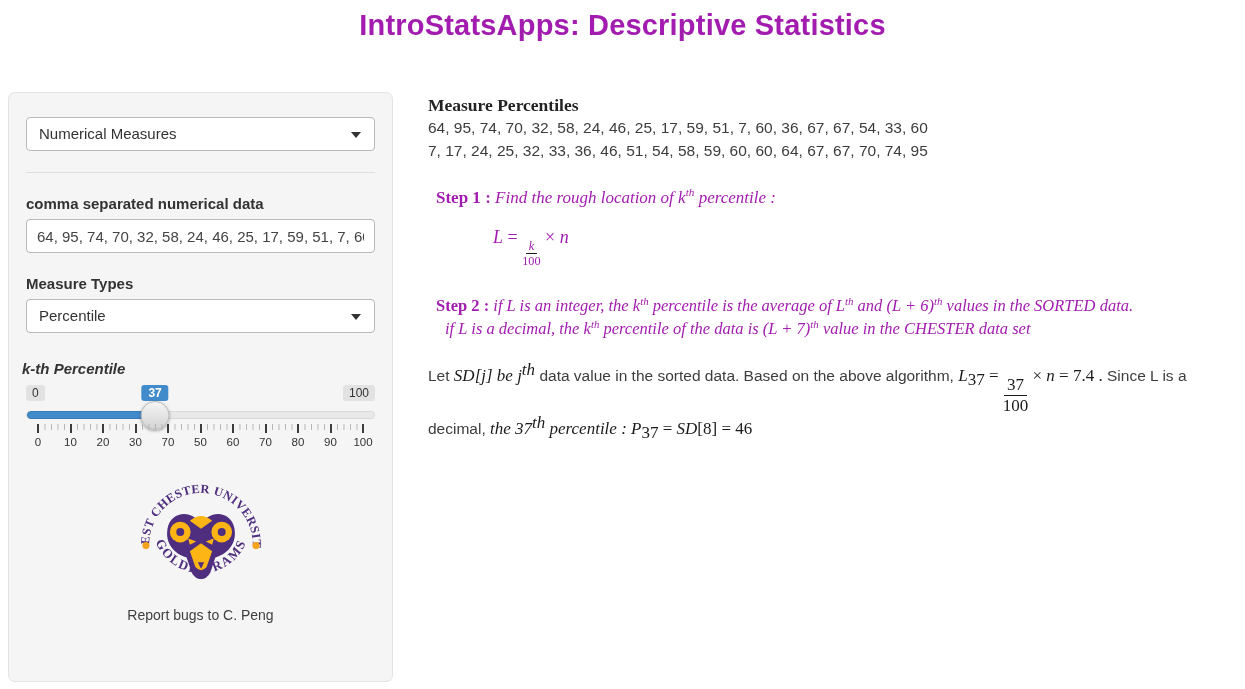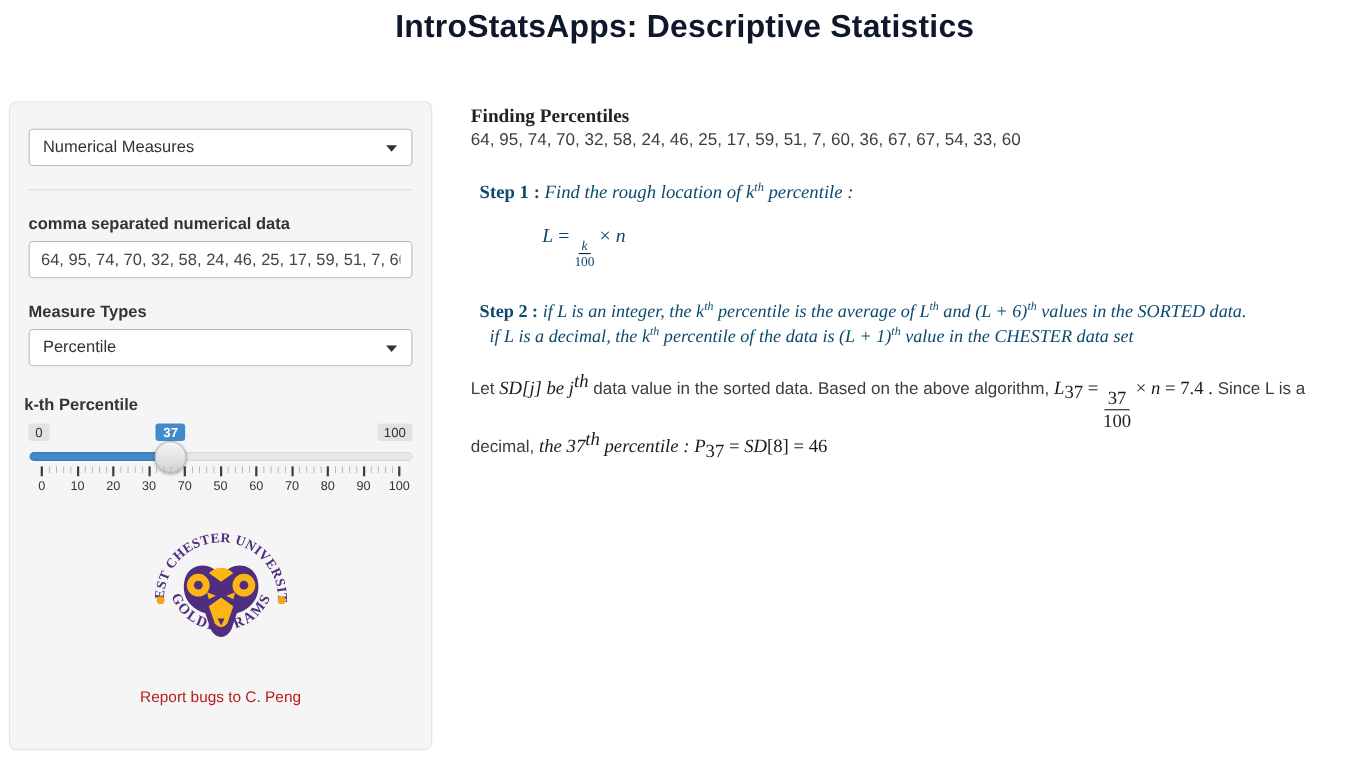--- a/index.html
+++ b/index.html
@@ -2,21 +2,21 @@
 <html><head>
 <meta charset="utf-8">
 <style>
   * { box-sizing: border-box; margin: 0; padding: 0; }
   html, body { width: 1245px; height: 689px; background: #ffffff; overflow: hidden;
     font-family: "Liberation Sans", sans-serif; }
 
   
   .app-title {
     text-align: center; margin-top: 9px;
-    font-size: 29px; font-weight: 600; color: #0f172a;
+    font-size: 29px; font-weight: 600; color: #a21caf;
     letter-spacing: 0.2px;
   }
 
   
   .sidebar {
     position: absolute; left: 8px; top: 92px; width: 385px; height: 590px;
     background: #f5f5f5; border: 1px solid #e3e3e3; border-radius: 7px;
     padding: 24px 17px 10px 17px;
   }
   .ctrl-label { font-weight: bold; font-size: 15px; color: #333; margin-bottom: 7px; }
@@ -31,21 +31,21 @@
     border-left: 5.5px solid transparent; border-right: 5.5px solid transparent;
     border-top: 6.5px solid #333;
   }
   .divider { border: none; border-top: 1px solid #dedede; margin: 21px 0 22px 0; }
   .text-input {
     height: 34px; width: 100%; background: #fff; border: 1px solid #b9b9b9;
     border-radius: 4px; padding: 0 10px; font-size: 15px; color: #444;
     font-family: "Liberation Sans", sans-serif; white-space: nowrap; overflow: hidden;
   }
   .gap-md { margin-top: 22px; }
-  .gap-lg { margin-top: 27px; }
+  .gap-lg { margin-top: 27px; font-style: italic; }
 
   
   .slider { position: relative; margin-top: 8px; height: 72px; }
   .badge-row { position: relative; height: 20px; }
   .mm-badge {
     position: absolute; top: 0; background: #e2e2e2; color: #333;
     font-size: 12px; padding: 1px 6px; border-radius: 3px;
   }
   .mm-badge.min { left: 0; }
   .mm-badge.max { right: 0; }
@@ -73,31 +73,31 @@
     background-image: linear-gradient(to right, #b3b3b3 1px, transparent 1px);
     background-size: 2% 6px; background-repeat: repeat-x;
   }
   .major-tick { position: absolute; top: 0; width: 2px; height: 9px; background: #3c3c3c;
     transform: translateX(-50%); }
   .tick-label { position: absolute; top: 12px; transform: translateX(-50%);
     font-size: 11.5px; color: #333; }
 
   
   .logo-wrap { text-align: center; margin-top: 16px; }
-  .report-link { display: block; text-align: center; margin-top: 21px;
-    color: #b91c1c; font-size: 14px; text-decoration: none; cursor: pointer; }
+  .report-link { display: block; text-align: center; margin-top: 4px;
+    color: #404040; font-size: 14px; text-decoration: none; cursor: pointer; }
 
   
   .main { position: absolute; left: 428px; top: 88px; width: 812px; color: #3d3d3d; }
   .sans   { font-family: "Liberation Sans", sans-serif; font-size: 15.5px; }
   .it     { font-style: italic; }
   .bd     { font-weight: bold; }
   .mhead  { font-family: "Liberation Serif", serif; font-weight: bold; font-size: 17.5px; color: #222; }
   .mtext  { font-size: 15.5px; color: #3d3d3d; line-height: 22px; }
-  .mathline { font-family: "Liberation Serif", serif; font-size: 17px; color: #0c4a6e; white-space: nowrap; }
+  .mathline { font-family: "Liberation Serif", serif; font-size: 17px; color: #a21caf; white-space: nowrap; }
   .sp  { font-size: 66%; vertical-align: super; line-height: 0; }
   .sb  { font-size: 66%; vertical-align: sub; line-height: 0; }
   .frac { display: inline-flex; flex-direction: column; align-items: center;
     vertical-align: -0.55em; font-size: 0.68em; line-height: 1.15; }
   .frac .num { border-bottom: 1.3px solid #1b1b1b; padding: 0 3px; }
   .m-heading     { margin-top: 7px; }
   .m-data-intro  { margin-top: 26px; }
   .m-data-vals   { margin-top: 1px; }
   .m-steps-head  { margin-top: 29px; margin-left: 6px; }
   .m-step1       { margin-top: 26px; margin-left: 8px; }
@@ -197,45 +197,46 @@
         <path d="M 76 112 L 84 112 L 80 120 Z" fill="#4F2D7F"></path>
       </g>
     </svg>
   </div>
 
   <a class="report-link">Report bugs to C. Peng</a>
 </div>
 
 <div class="main">
 
-  <div class="mhead m-heading">Finding Percentiles</div>
+  <div class="mhead m-heading">Measure Percentiles</div>
 
   <div class="mtext m-data-vals">64, 95, 74, 70, 32, 58, 24, 46, 25, 17, 59, 51, 7, 60, 36, 67, 67, 54, 33, 60</div>
 
+  <div class="mtext m-data-vals">7, 17, 24, 25, 32, 33, 36, 46, 51, 54, 58, 59, 60, 60, 64, 67, 67, 70, 74, 95</div>
 
 
   <div class="mathline m-step1">
     <span class="bd">Step 1</span><span class="bd"> :  </span>
     <span class="it">Find the rough location of k</span><sup class="sp it">th</sup><span class="it"> percentile :</span>
   </div>
 
   <div class="mathline m-formula">
     <span class="it">L</span><span> = </span><span class="frac">
         <span class="num it">k</span>
         <span class="den">100</span>
       </span><span> × </span><span class="it">n</span>
   </div>
 
   <div class="mathline m-step2" style="font-size:16.5px">
     <div>
       <span class="bd">Step 2 : </span>
       <span class="it">if L is an integer, the k</span><sup class="sp it">th</sup><span class="it"> percentile is the average of L</span><sup class="sp it">th</sup><span class="it"> and (L + 6)</span><sup class="sp it">th</sup><span class="it"> values in the SORTED data.</span>
     </div>
     <div class="line2">
-      <span class="it">if L is a decimal, the k</span><sup class="sp it">th</sup><span class="it"> percentile of the data is (L + 1)</span><sup class="sp it">th</sup><span class="it"> value in the CHESTER data set</span>
+      <span class="it">if L is a decimal, the k</span><sup class="sp it">th</sup><span class="it"> percentile of the data is (L + 7)</span><sup class="sp it">th</sup><span class="it"> value in the CHESTER data set</span>
     </div>
   </div>
 
 
   <div class="m-solution">
     <div style="white-space:nowrap">
       <span class="sans">Let </span><span class="solution-math it">SD[j] be j</span><sup class="sp it solution-math">th</sup><span class="sans"> data value in the sorted data. Based on the above algorithm, </span><span class="solution-math it">L</span><sub class="sb solution-math">37</sub><span class="solution-math"> = </span><span class="frac solution-math">
           <span class="num">37</span>
           <span class="den">100</span>
         </span><span class="solution-math"> × </span><span class="solution-math it">n</span><span class="solution-math"> = 7.4 .</span><span class="sans"> Since L is a</span>

